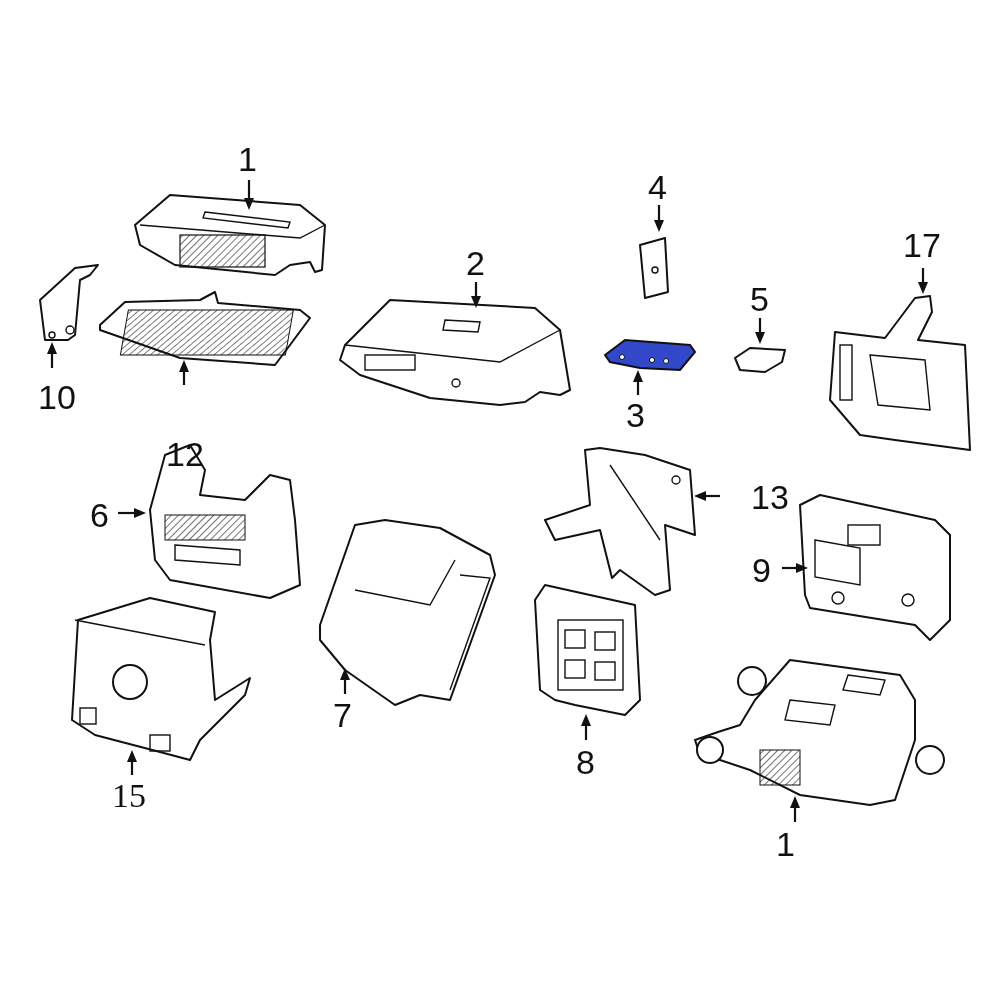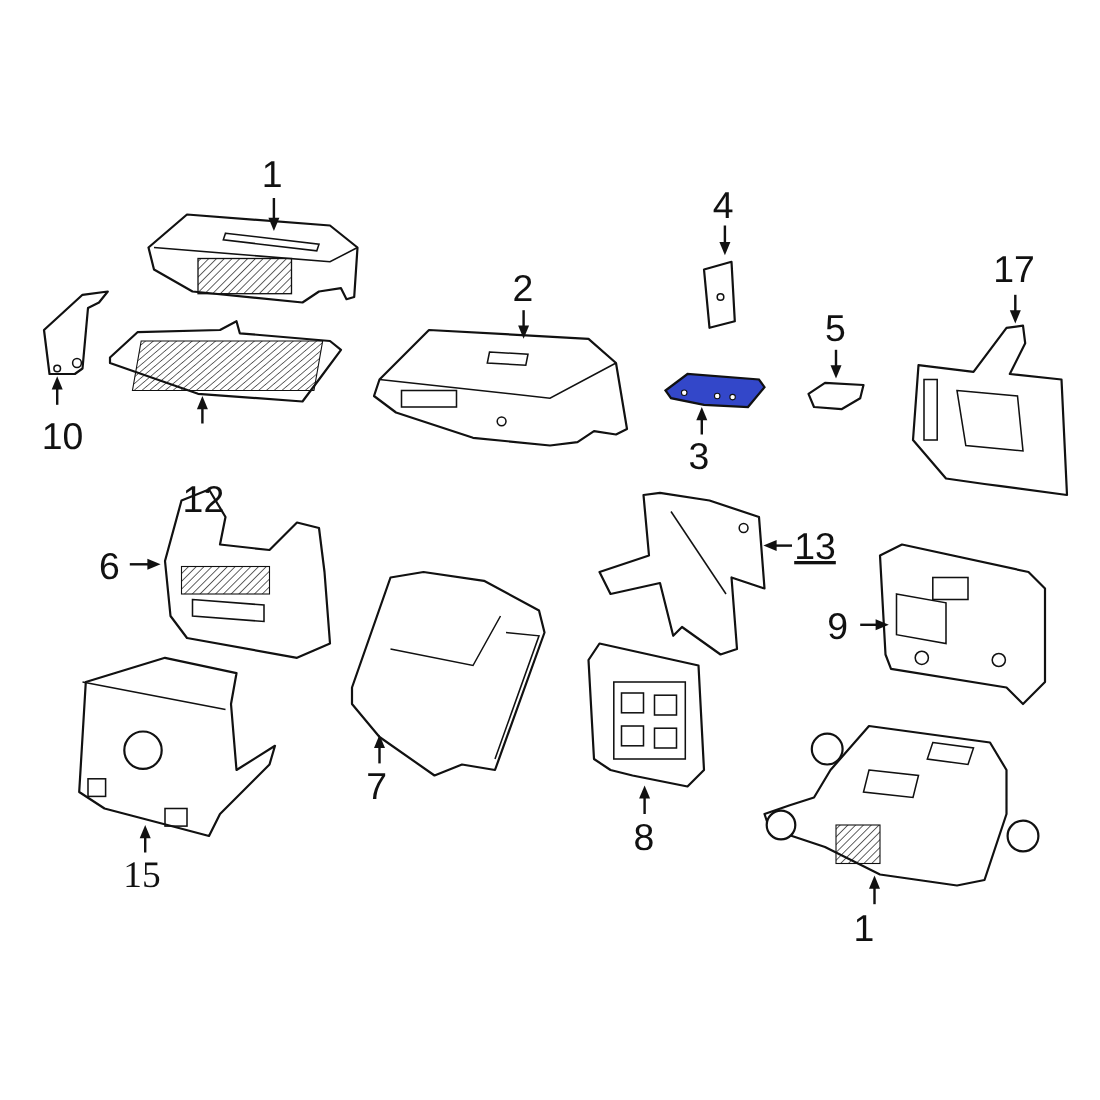--- a/index.html
+++ b/index.html
@@ -190,16 +190,16 @@
   <span class="lbl" style="left:626px;top:398px;">3</span>
   <span class="lbl" style="left:648px;top:170px;">4</span>
   <span class="lbl" style="left:750px;top:282px;">5</span>
   <span class="lbl" style="left:90px;top:498px;">6</span>
   <span class="lbl" style="left:333px;top:698px;">7</span>
   <span class="lbl" style="left:576px;top:745px;">8</span>
   <span class="lbl" style="left:752px;top:553px;">9</span>
   <span class="lbl" style="left:776px;top:827px;">1</span>
   <span class="lbl" style="left:38px;top:380px;">10</span>
   <span class="lbl" style="left:166px;top:390px;margin-top:47px;">12</span>
-  <span class="lbl" style="left:722px;top:480px;text-decoration:underline;">13</span>
+  <span class="lbl" style="left:751px;top:480px;">13</span>
   <span class="lbl" style="left:903px;top:228px;">17</span>
   <span class="lbl" style="left:112px;top:779px;font-family:Liberation Serif, serif;">15</span>
 </div>
 
 </body></html>

